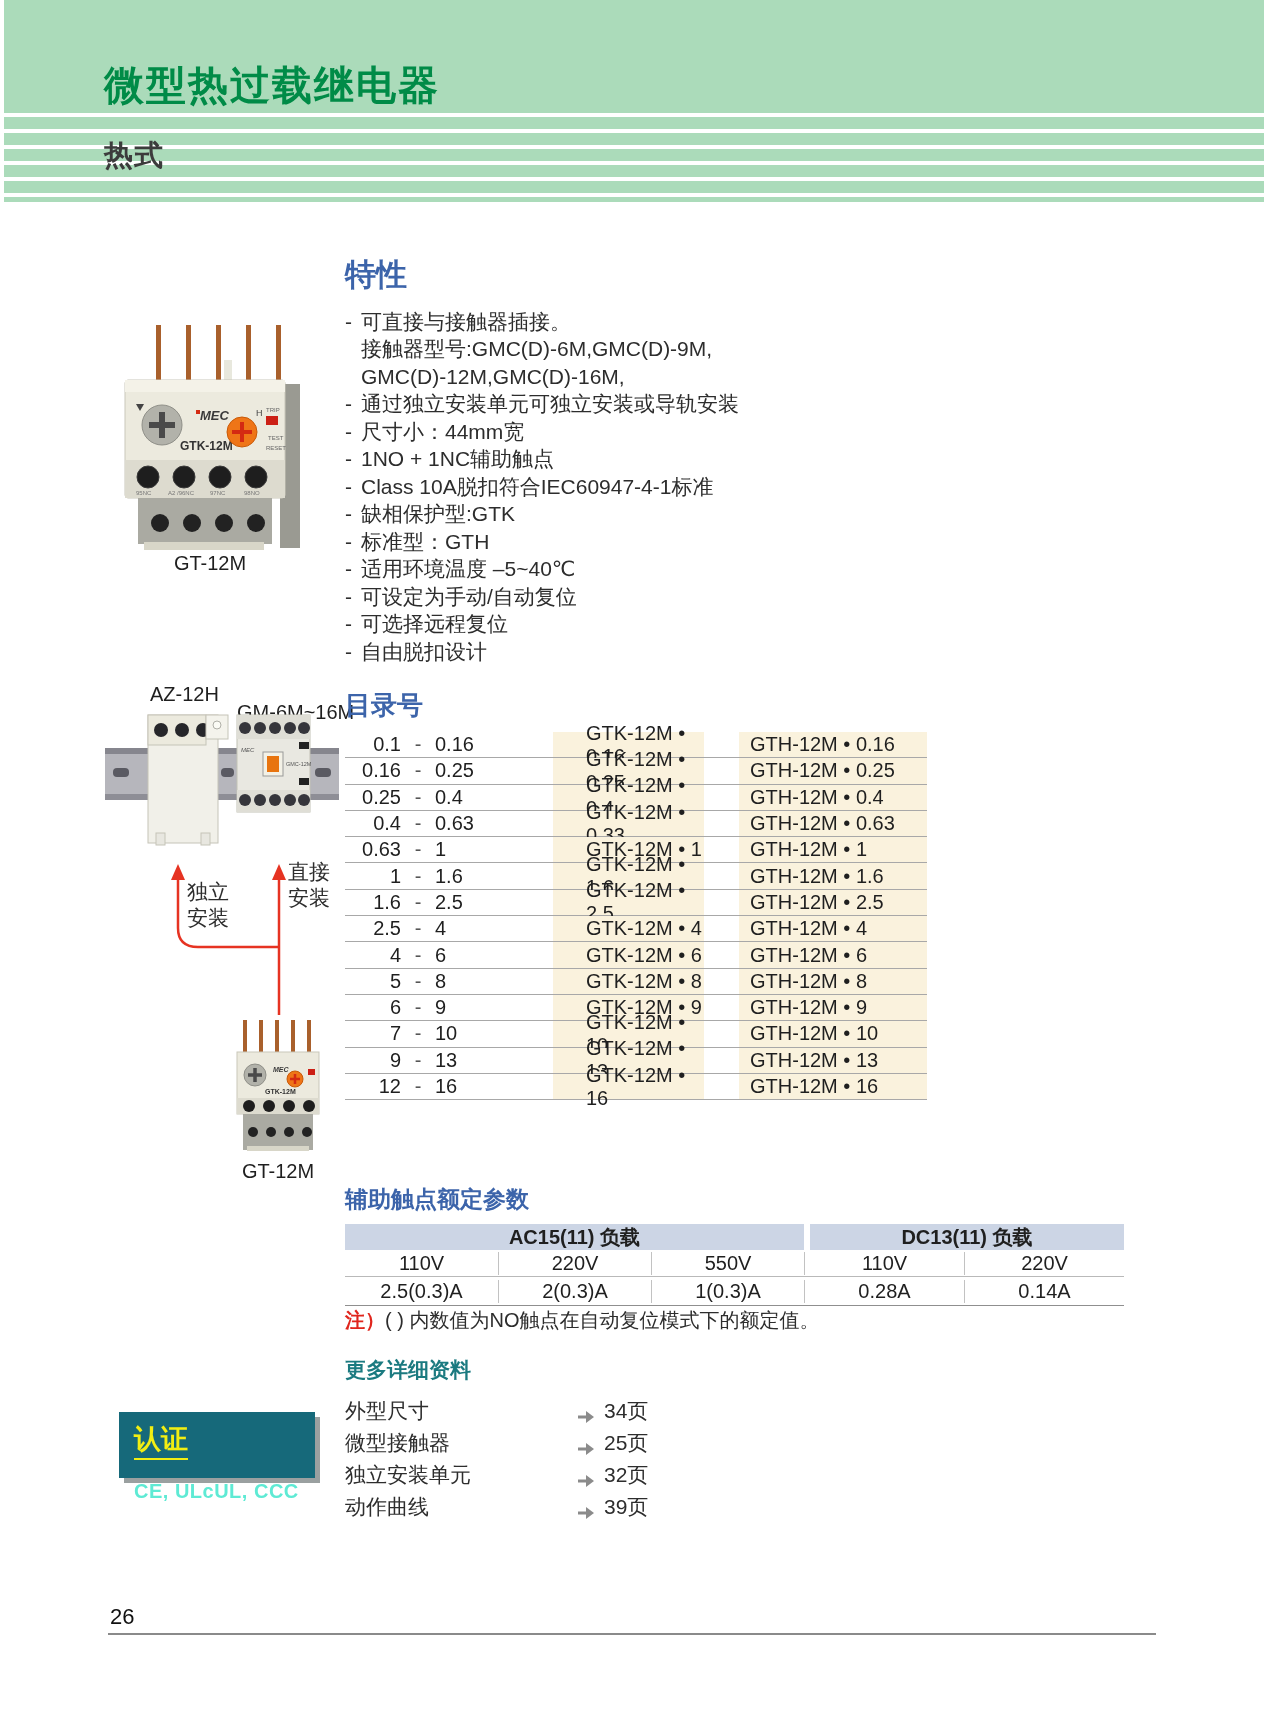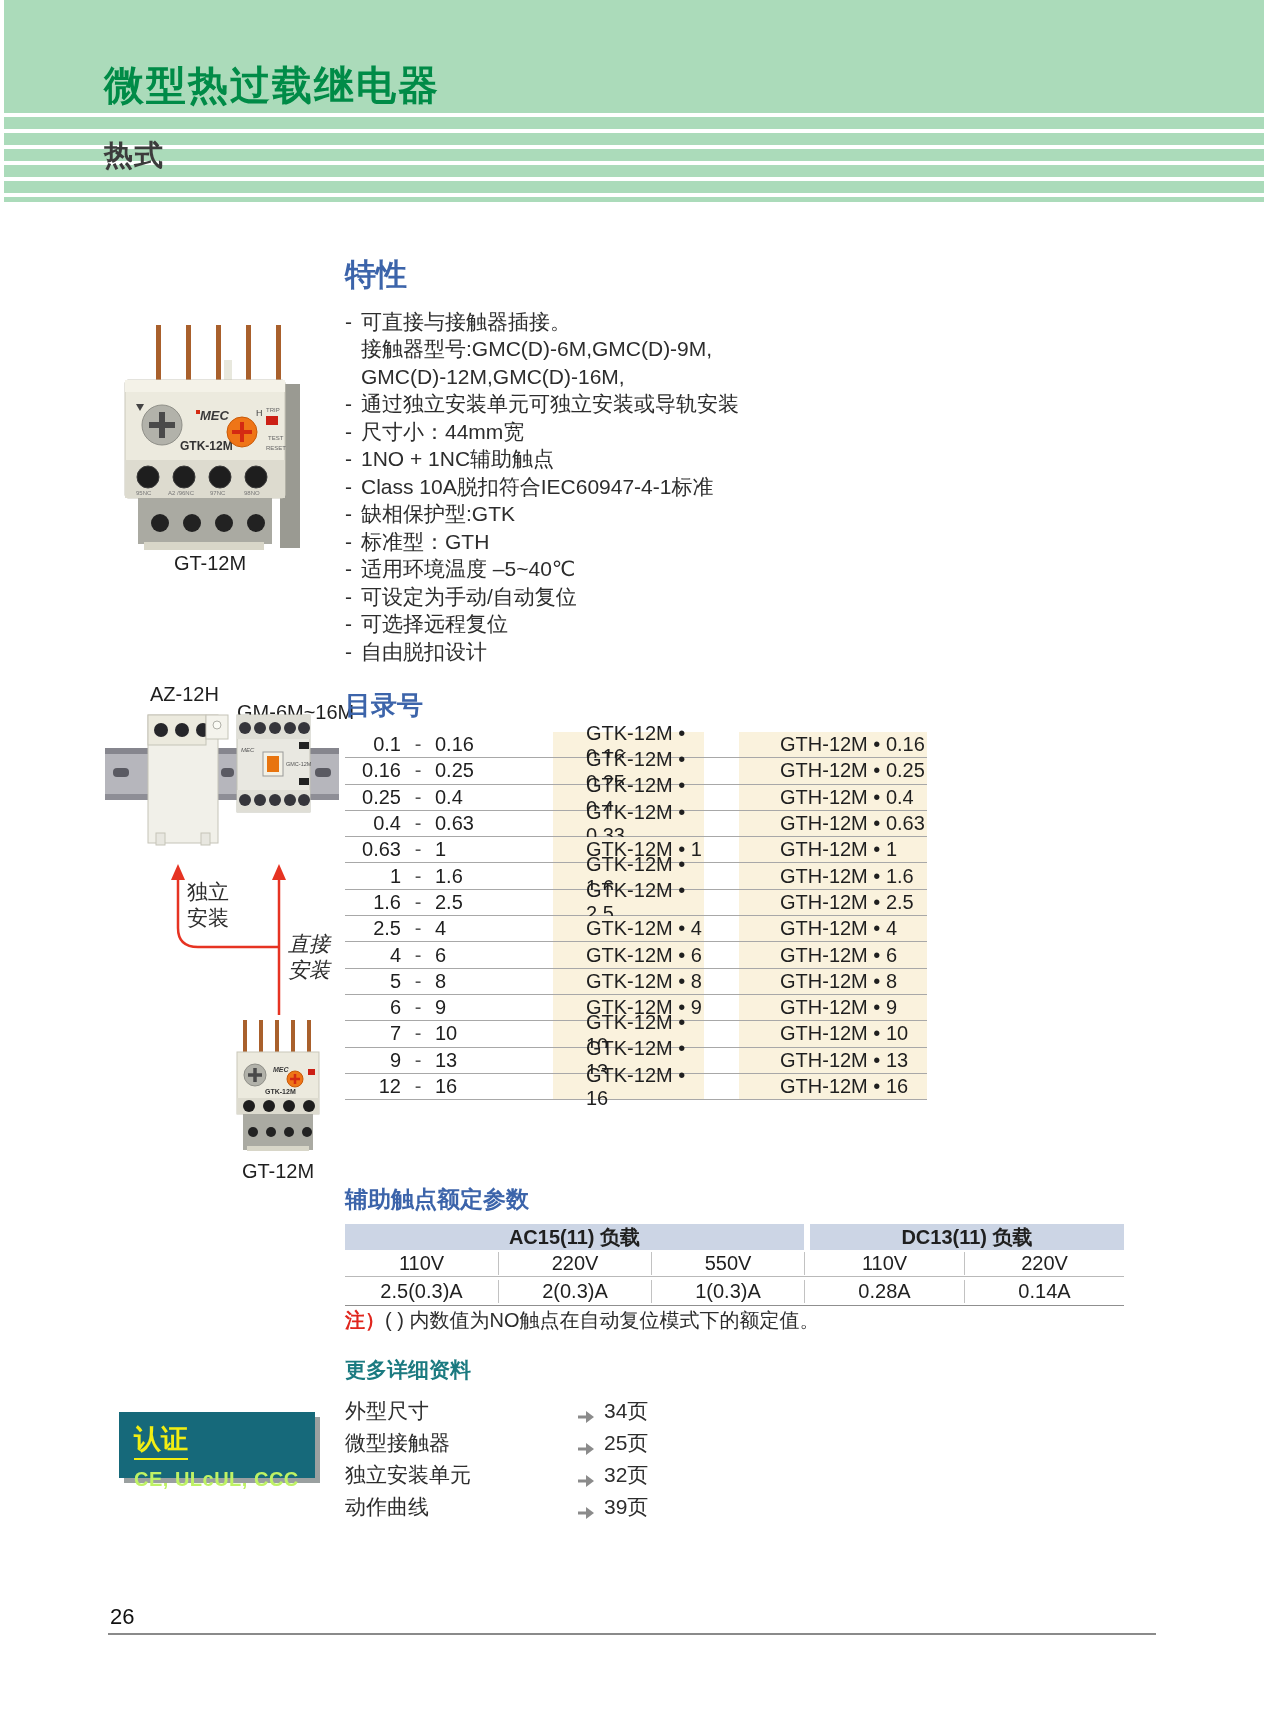--- a/index.html
+++ b/index.html
@@ -36,21 +36,21 @@
   .cat-h23{flex:1;background:#ccd5e5;display:flex;align-items:center;}
   .cat-h23 .s1{margin-left:33px;width:157px;}
   .cat-h23 .s2{margin-left:29px;}
   .cat-row{display:flex;height:25.3px;align-items:stretch;border-bottom:1px solid #a8a8a8;}
   .r-min{width:56px;text-align:right;display:flex;align-items:center;justify-content:flex-end;}
   .r-dash{width:34px;display:flex;align-items:center;justify-content:center;color:#555;}
   .r-max{width:94px;display:flex;align-items:center;}
   .r-g1{width:24px;flex:none;}
   .r-gtk{width:151px;background:#faf2dd;display:flex;align-items:center;padding-left:33px;box-sizing:border-box;}
   .r-g2{width:35px;flex:none;}
-  .r-gth{width:188px;background:#faf2dd;display:flex;align-items:center;padding-left:41px;box-sizing:border-box;}
+  .r-gth{width:188px;background:#faf2dd;display:flex;align-items:center;padding-left:11px;box-sizing:border-box;}
 
   
   .aux{position:absolute;left:345px;top:1184px;width:800px;}
   .aux .h-blue{font-size:23px;}
   .aux-table{margin-top:9px;width:779px;font-size:20px;color:#1f1f1f;}
   .aux-ghead{display:flex;height:26px;font-weight:bold;}
   .g-ac{width:459px;background:#ccd5e5;display:flex;align-items:center;justify-content:center;}
   .g-gap{width:6px;flex:none;}
   .g-dc{width:314px;background:#ccd5e5;display:flex;align-items:center;justify-content:center;box-sizing:border-box;}
   .aux-vrow,.aux-arow{display:flex;align-items:center;text-align:center;}
@@ -69,32 +69,32 @@
   .more-item{display:flex;align-items:flex-end;height:32px;font-size:21px;color:#2d2d2d;}
   .more-label{width:232px;}
   .more-arrow{width:18px;height:16px;flex:none;}
   .more-page{margin-left:9px;}
 
   
   .cert{position:absolute;left:119px;top:1412px;width:196px;height:66px;background:#16697a;
         box-shadow:5px 5px 0 #9aa0a0;box-sizing:border-box;padding:9px 0 0 15px;}
   .cert-label{display:inline-block;color:#f2ee12;font-weight:bold;font-size:27px;
               border-bottom:2px solid #f2ee12;padding-bottom:1px;}
-  .cert-value{color:#bef264;font-weight:bold;font-size:20px;margin-top:8px;letter-spacing:0.5px;}
+  .cert-value{color:#5eead4;font-weight:bold;font-size:20px;margin-top:20px;letter-spacing:0.5px;}
 
   
   .fig{position:absolute;}
   .fig-caption{position:absolute;text-align:center;font-size:20px;color:#1f1f1f;}
   .cap1{left:120px;top:552px;width:180px;}
   .cap3{left:235px;top:1160px;width:86px;}
   .lbl-az{position:absolute;left:150px;top:683px;font-size:20px;color:#1f1f1f;}
   .lbl-gm{position:absolute;left:237px;top:701px;font-size:20px;color:#1f1f1f;}
   .mount-lbl{position:absolute;font-size:21px;color:#2d2d2d;line-height:26px;}
   .mount-ind{left:187px;top:879px;}
-  .mount-dir{left:288px;top:931px;font-style:italic;}
+  .mount-dir{left:288px;top:859px;}
 
   
   .footer-num{position:absolute;left:110px;top:1604px;font-size:22px;color:#111;}
   .footer-line{position:absolute;left:108px;top:1633px;width:1048px;height:2px;background:#8a8a8a;}
 </style>
 </head>
 <body>
 
 <div class="page">
 

